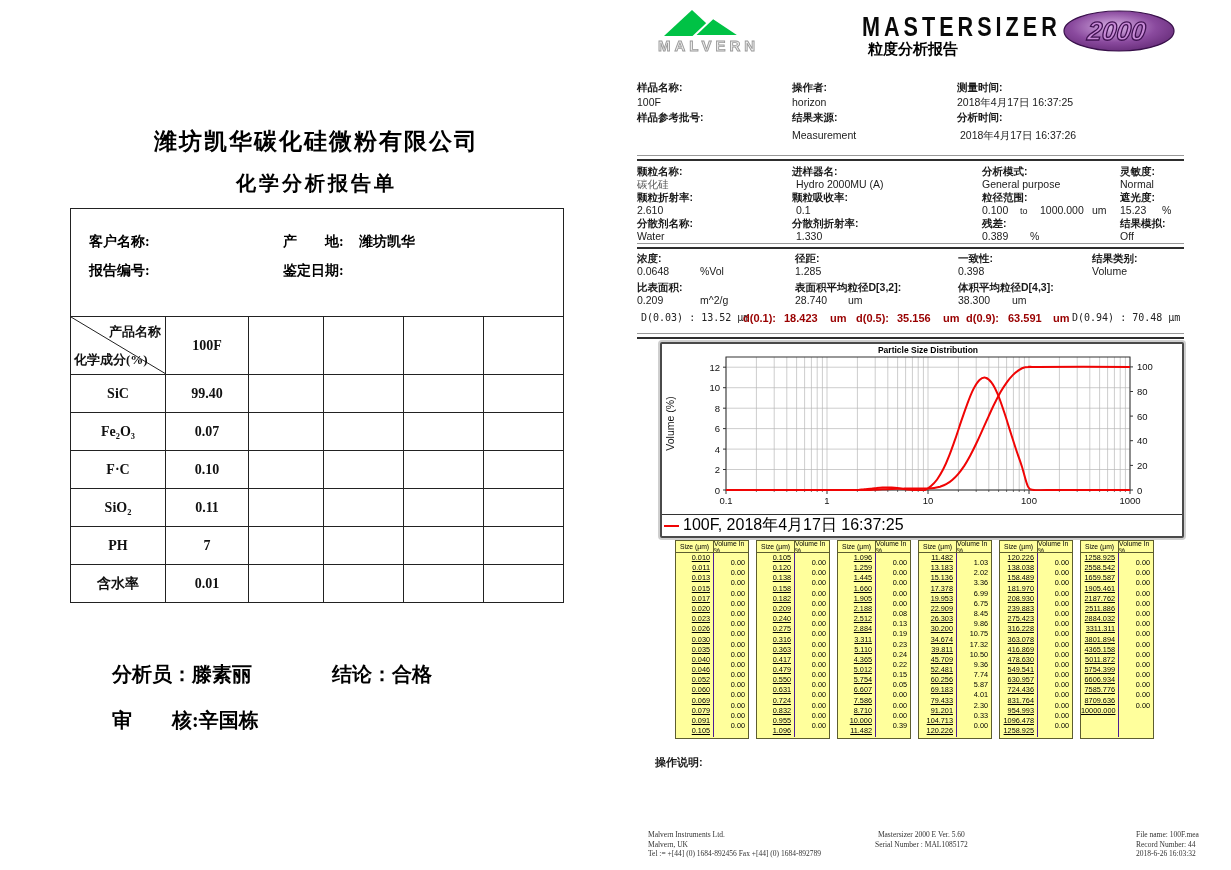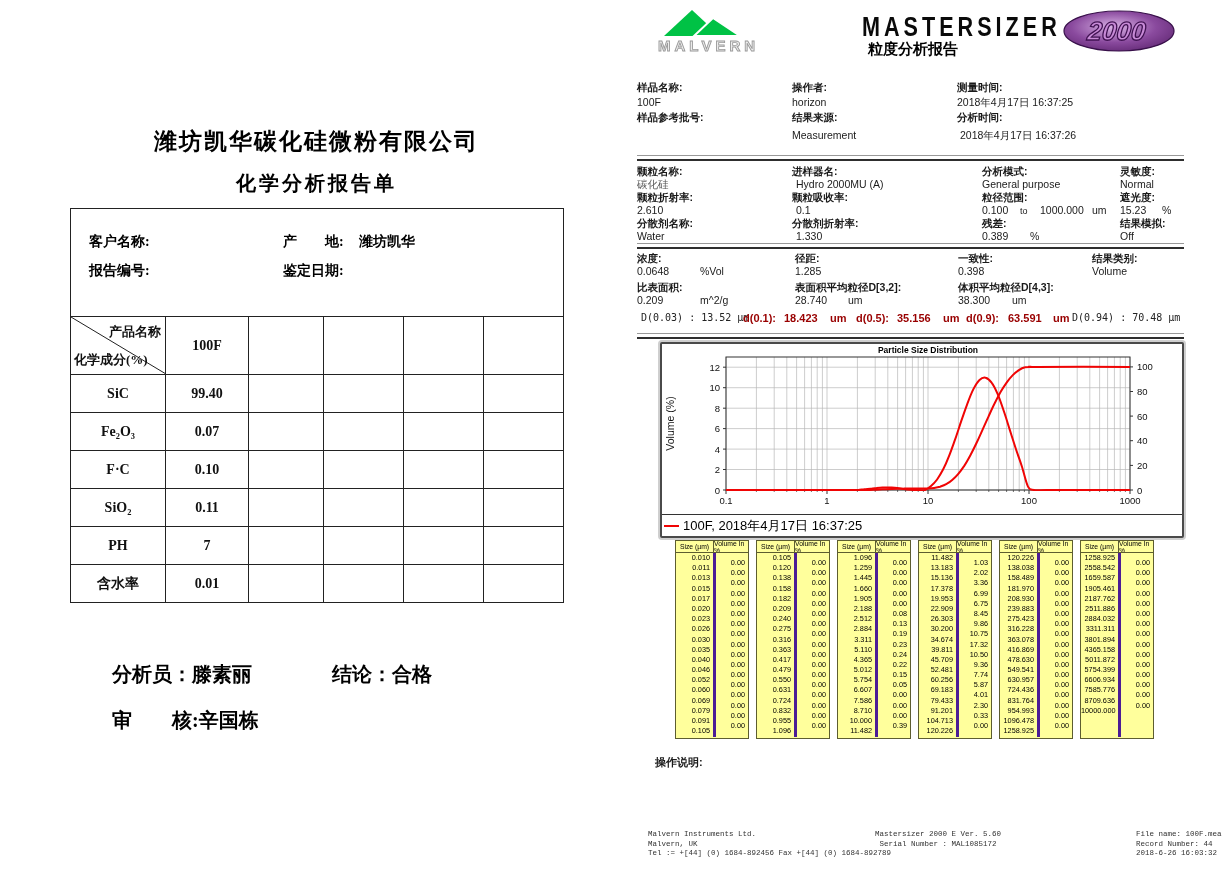--- a/index.html
+++ b/index.html
@@ -30,35 +30,35 @@
   .sep{position:absolute;left:637px;width:547px;height:3px;border-top:1px solid #999;border-bottom:2px solid #2e2e2e;}
   .dred{color:#990000;font-weight:bold;font-size:11px;}
   .dmono{font-family:"DejaVu Sans Mono","Liberation Mono",monospace;font-size:10px;color:#222;}
   .ms-word{left:862px;top:12px;font-size:27px;font-weight:600;letter-spacing:5px;color:#0a0a0a;
            transform:scaleX(0.80);transform-origin:left top;}
   .rp-title{left:868px;top:40px;font-size:15px;font-weight:bold;color:#000;}
   
   .chart-frame{position:absolute;left:660px;top:342px;width:520px;height:192px;background:#fff;
                border:2px solid #4a4a4a;box-shadow:0 0 0 2px #cfcfcf;border-radius:2px;}
   .legend-row{position:absolute;left:0;bottom:0;width:100%;height:21px;border-top:1px solid #333;
-              display:flex;align-items:center;font-size:13px;color:#000;}
+              display:flex;align-items:center;font-size:16px;color:#000;}
   .legend-dash{display:inline-block;width:15px;height:2px;background:#f00404;margin:0 4px 0 2px;}
   
   .pst{position:absolute;top:540px;width:72px;height:197px;background:#ffff9c;border:1px solid #5d5d30;
        font-size:7.3px;color:#000;}
   .pst-head{display:flex;height:11px;border-bottom:1px solid #5d5d30;font-size:6.8px;}
   .pst-head div{display:flex;align-items:center;justify-content:center;overflow:hidden;}
   .pst-h1{width:37px;border-right:1px solid #5d5d30;}
   .pst-h2{flex:1;}
   .pst-body{display:flex;height:184px;}
-  .pst-sizes{width:37px;border-right:3px solid #4c1d95;text-align:right;padding:0;}
+  .pst-sizes{width:37px;border-right:1px solid #4c1d95;text-align:right;padding:0;text-decoration:underline;}
   .pst-vols{flex:1;text-align:right;padding-top:5px;}
   .pst-sizes div,.pst-vols div{height:10.2px;line-height:10.2px;padding-right:3px;}
   
-  .ftr{font-family:Liberation Mono, monospace;font-size:7.5px;color:#333;line-height:9.5px;}
+  .ftr{font-family:Liberation Serif, serif;font-size:7.5px;color:#333;line-height:9.5px;}
 </style>
 </head>
 <body>
 
 <div id="root">
 
   <div class="abs lp lp-title">潍坊凯华碳化硅微粉有限公司</div>
   <div class="abs info-box">
     <span class="abs lp lp-info" style="left:18px;top:24px">客户名称:</span>
     <span class="abs lp lp-info" style="left:212px;top:24px">产　　地:</span>

